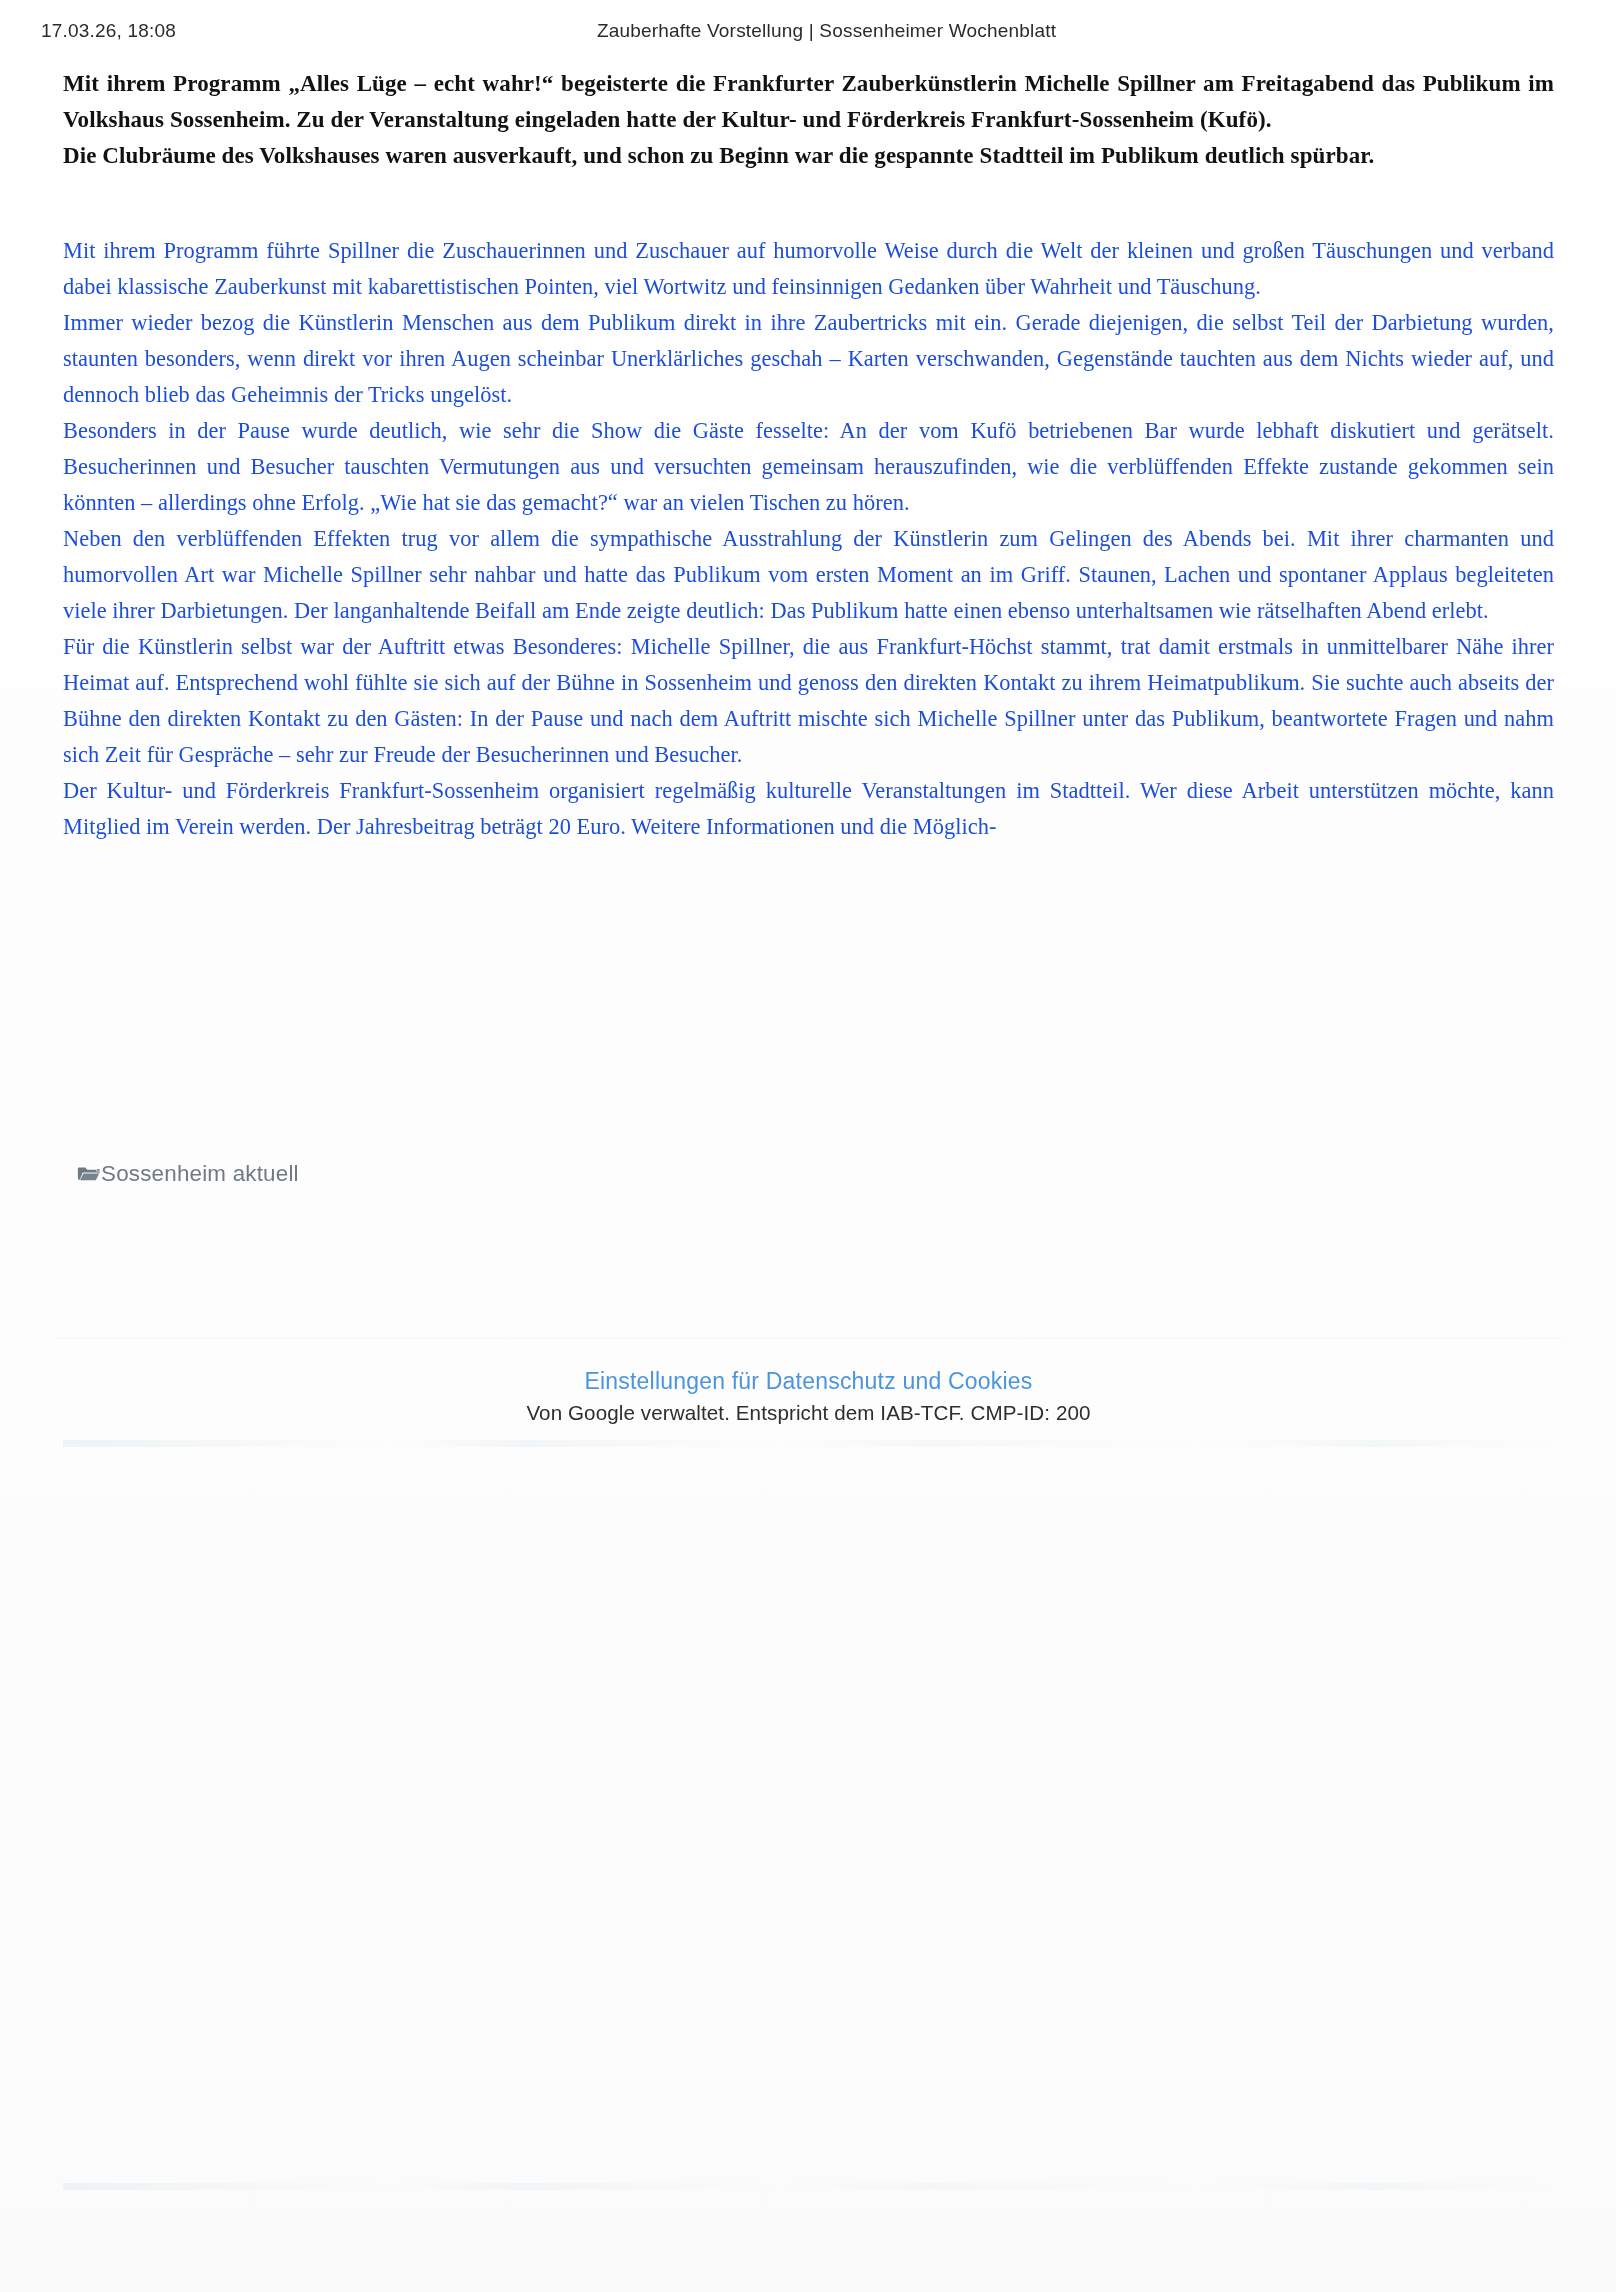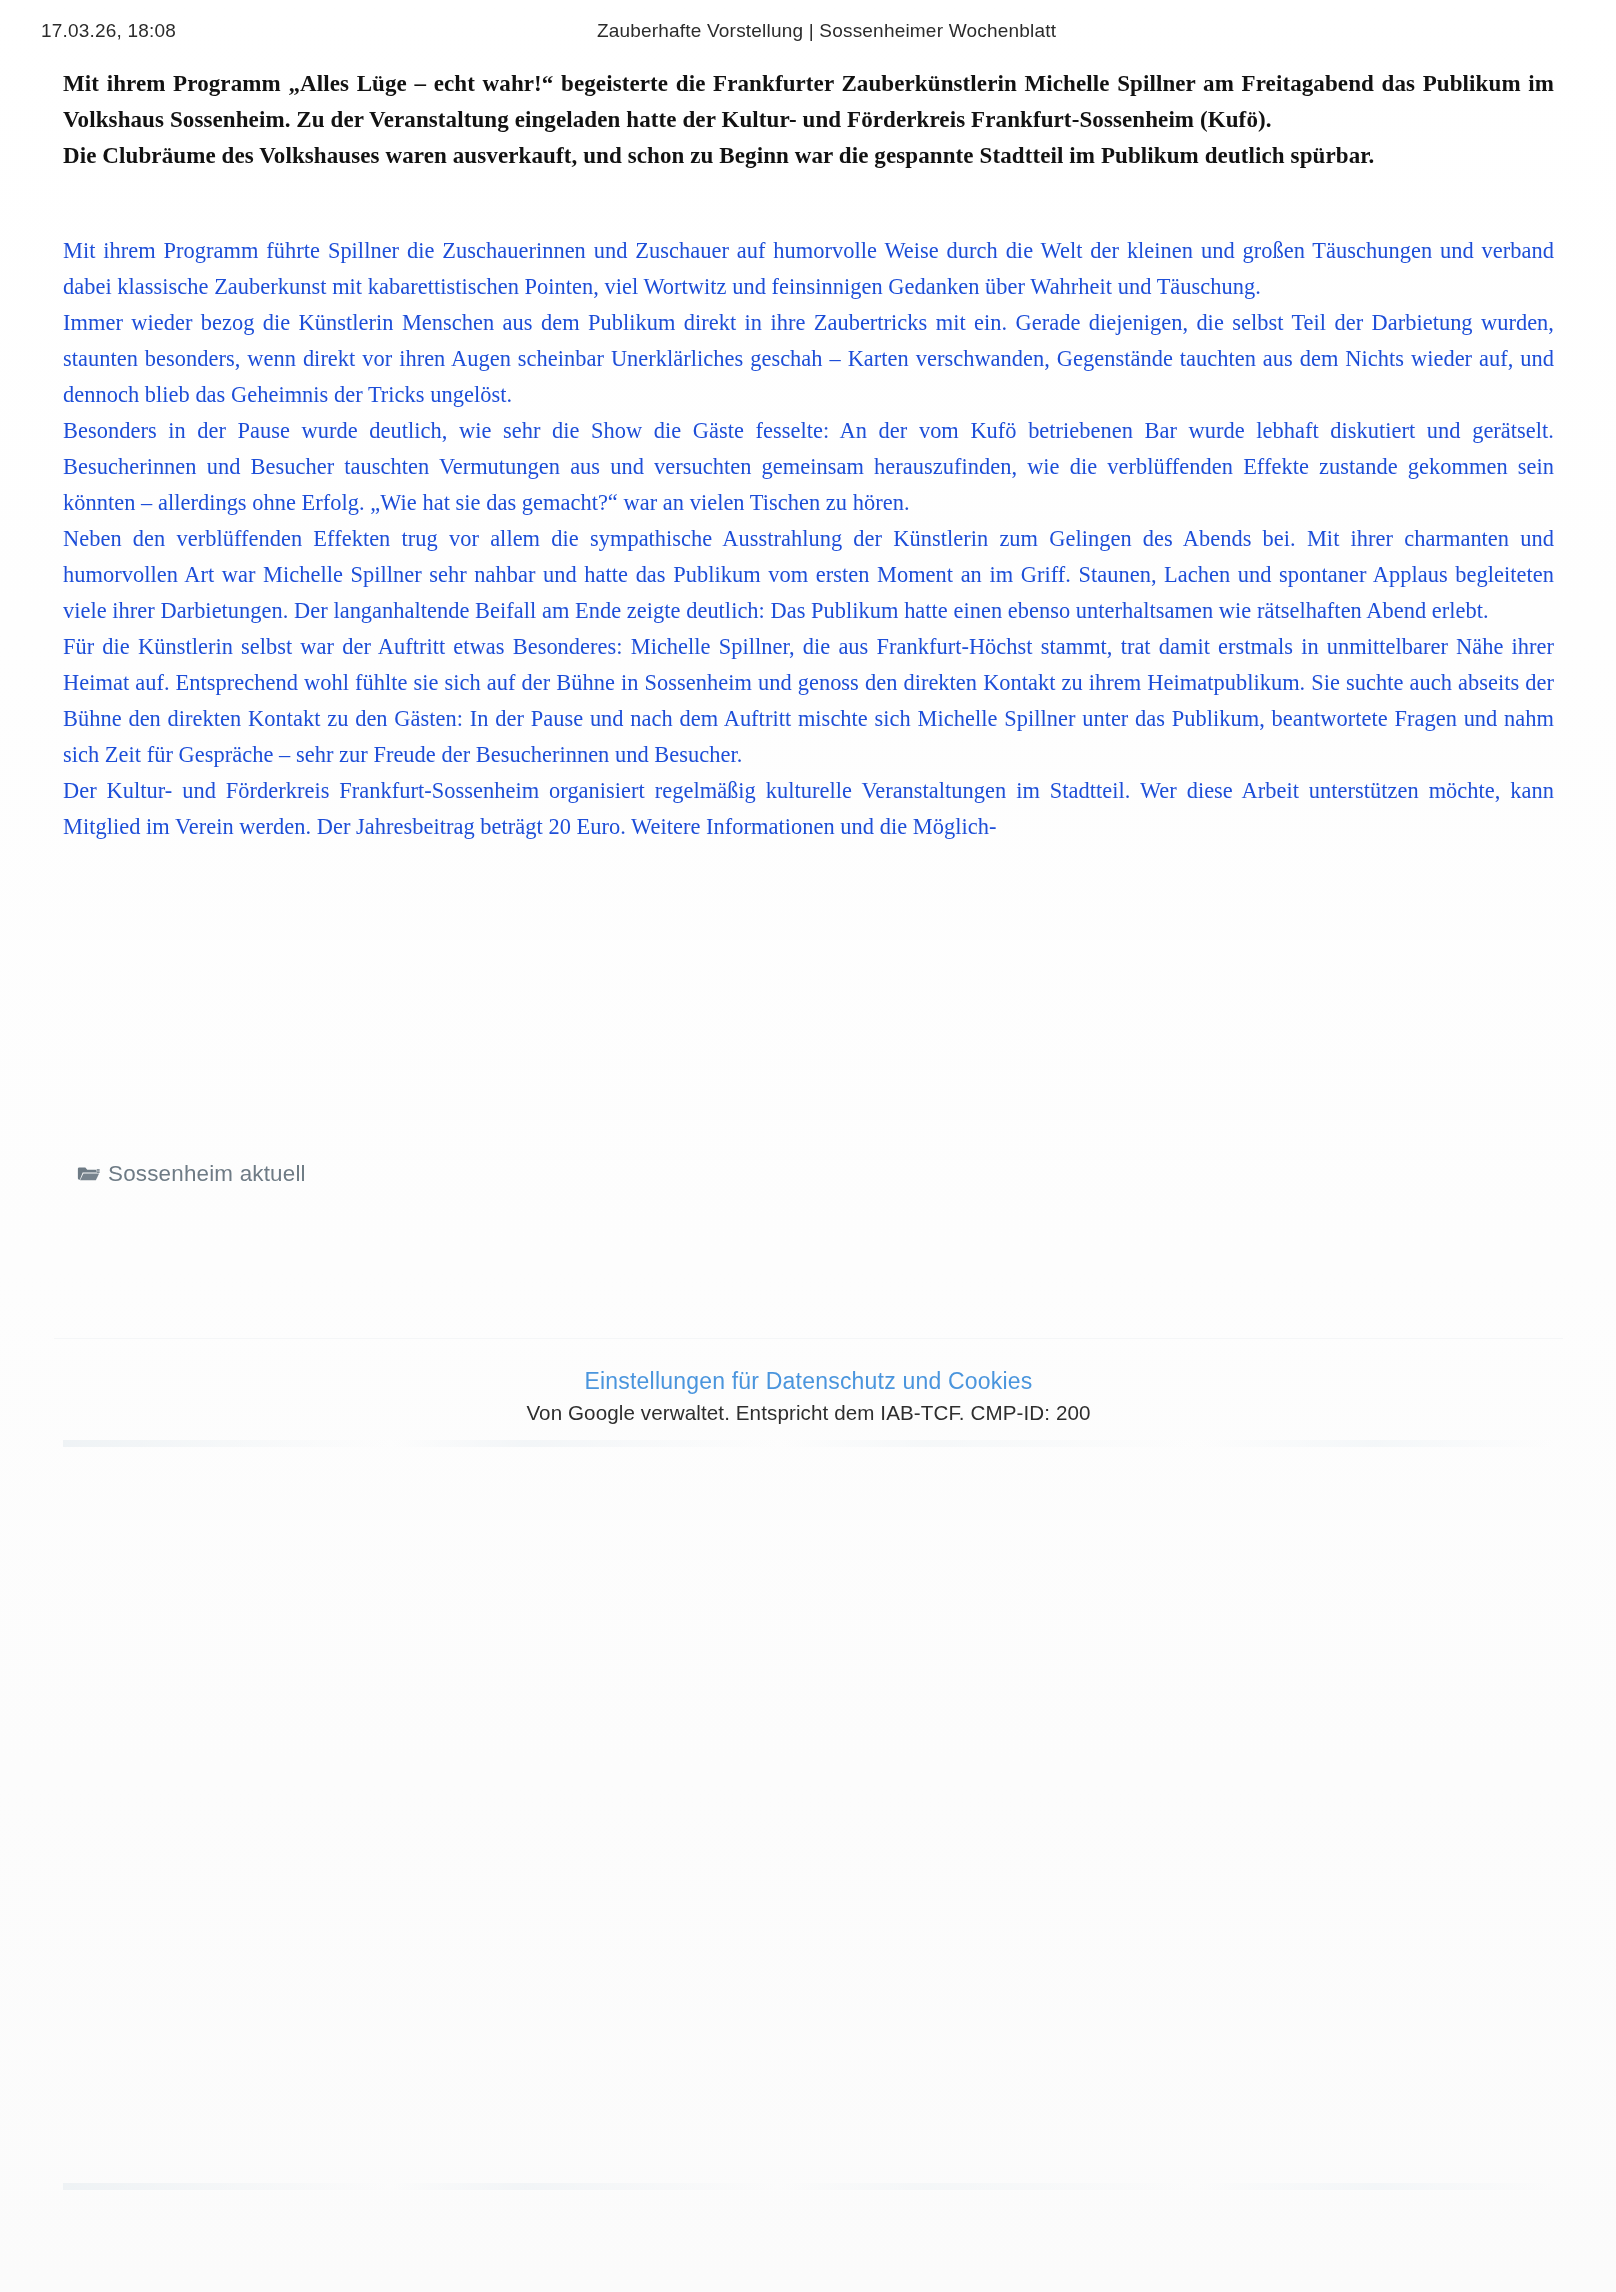--- a/index.html
+++ b/index.html
@@ -89,21 +89,21 @@
     letter-spacing: 0.04px;
   }
 
   
   .category {
     position: absolute;
     left: 77px;
     top: 1161px;
     display: flex;
     align-items: center;
-    gap: 8px;
+    gap: 1px;
     font-family: "Liberation Sans", sans-serif;
     font-size: 22.4px;
     color: #6e7b85;
     letter-spacing: 0.2px;
   }
   .folder-icon {
     width: 23px;
     height: 18px;
     position: relative;
     display: inline-block;

